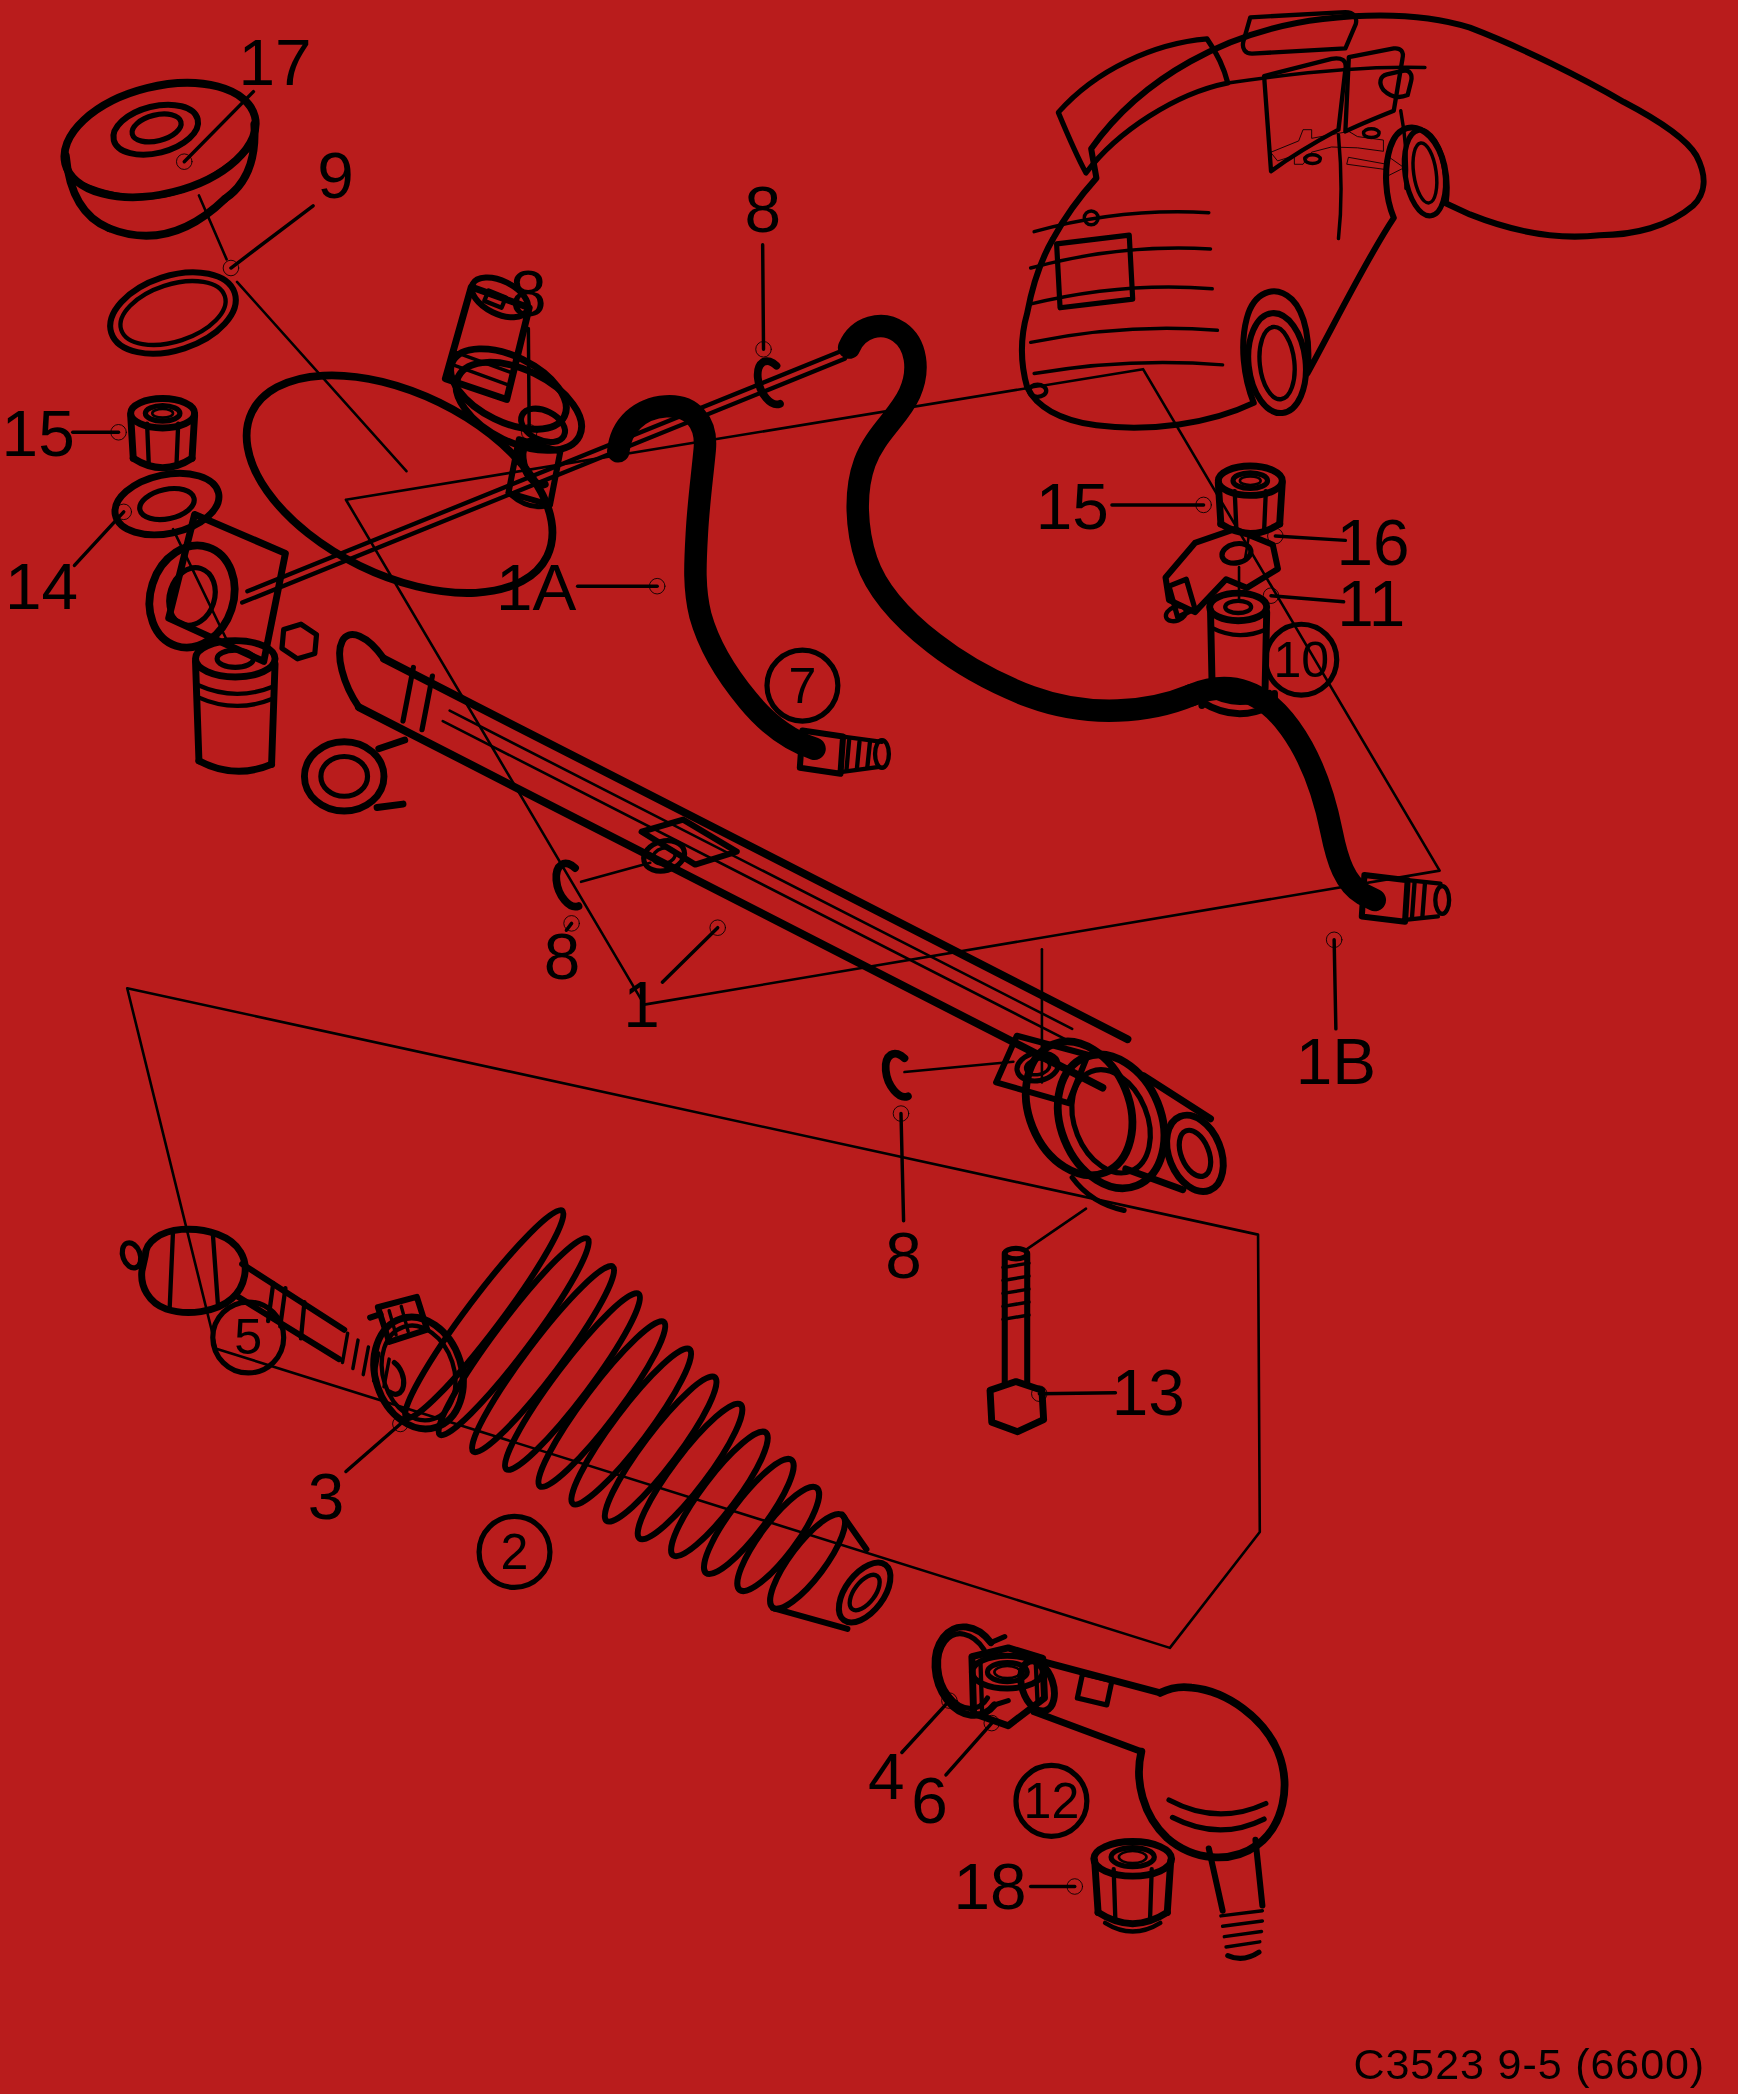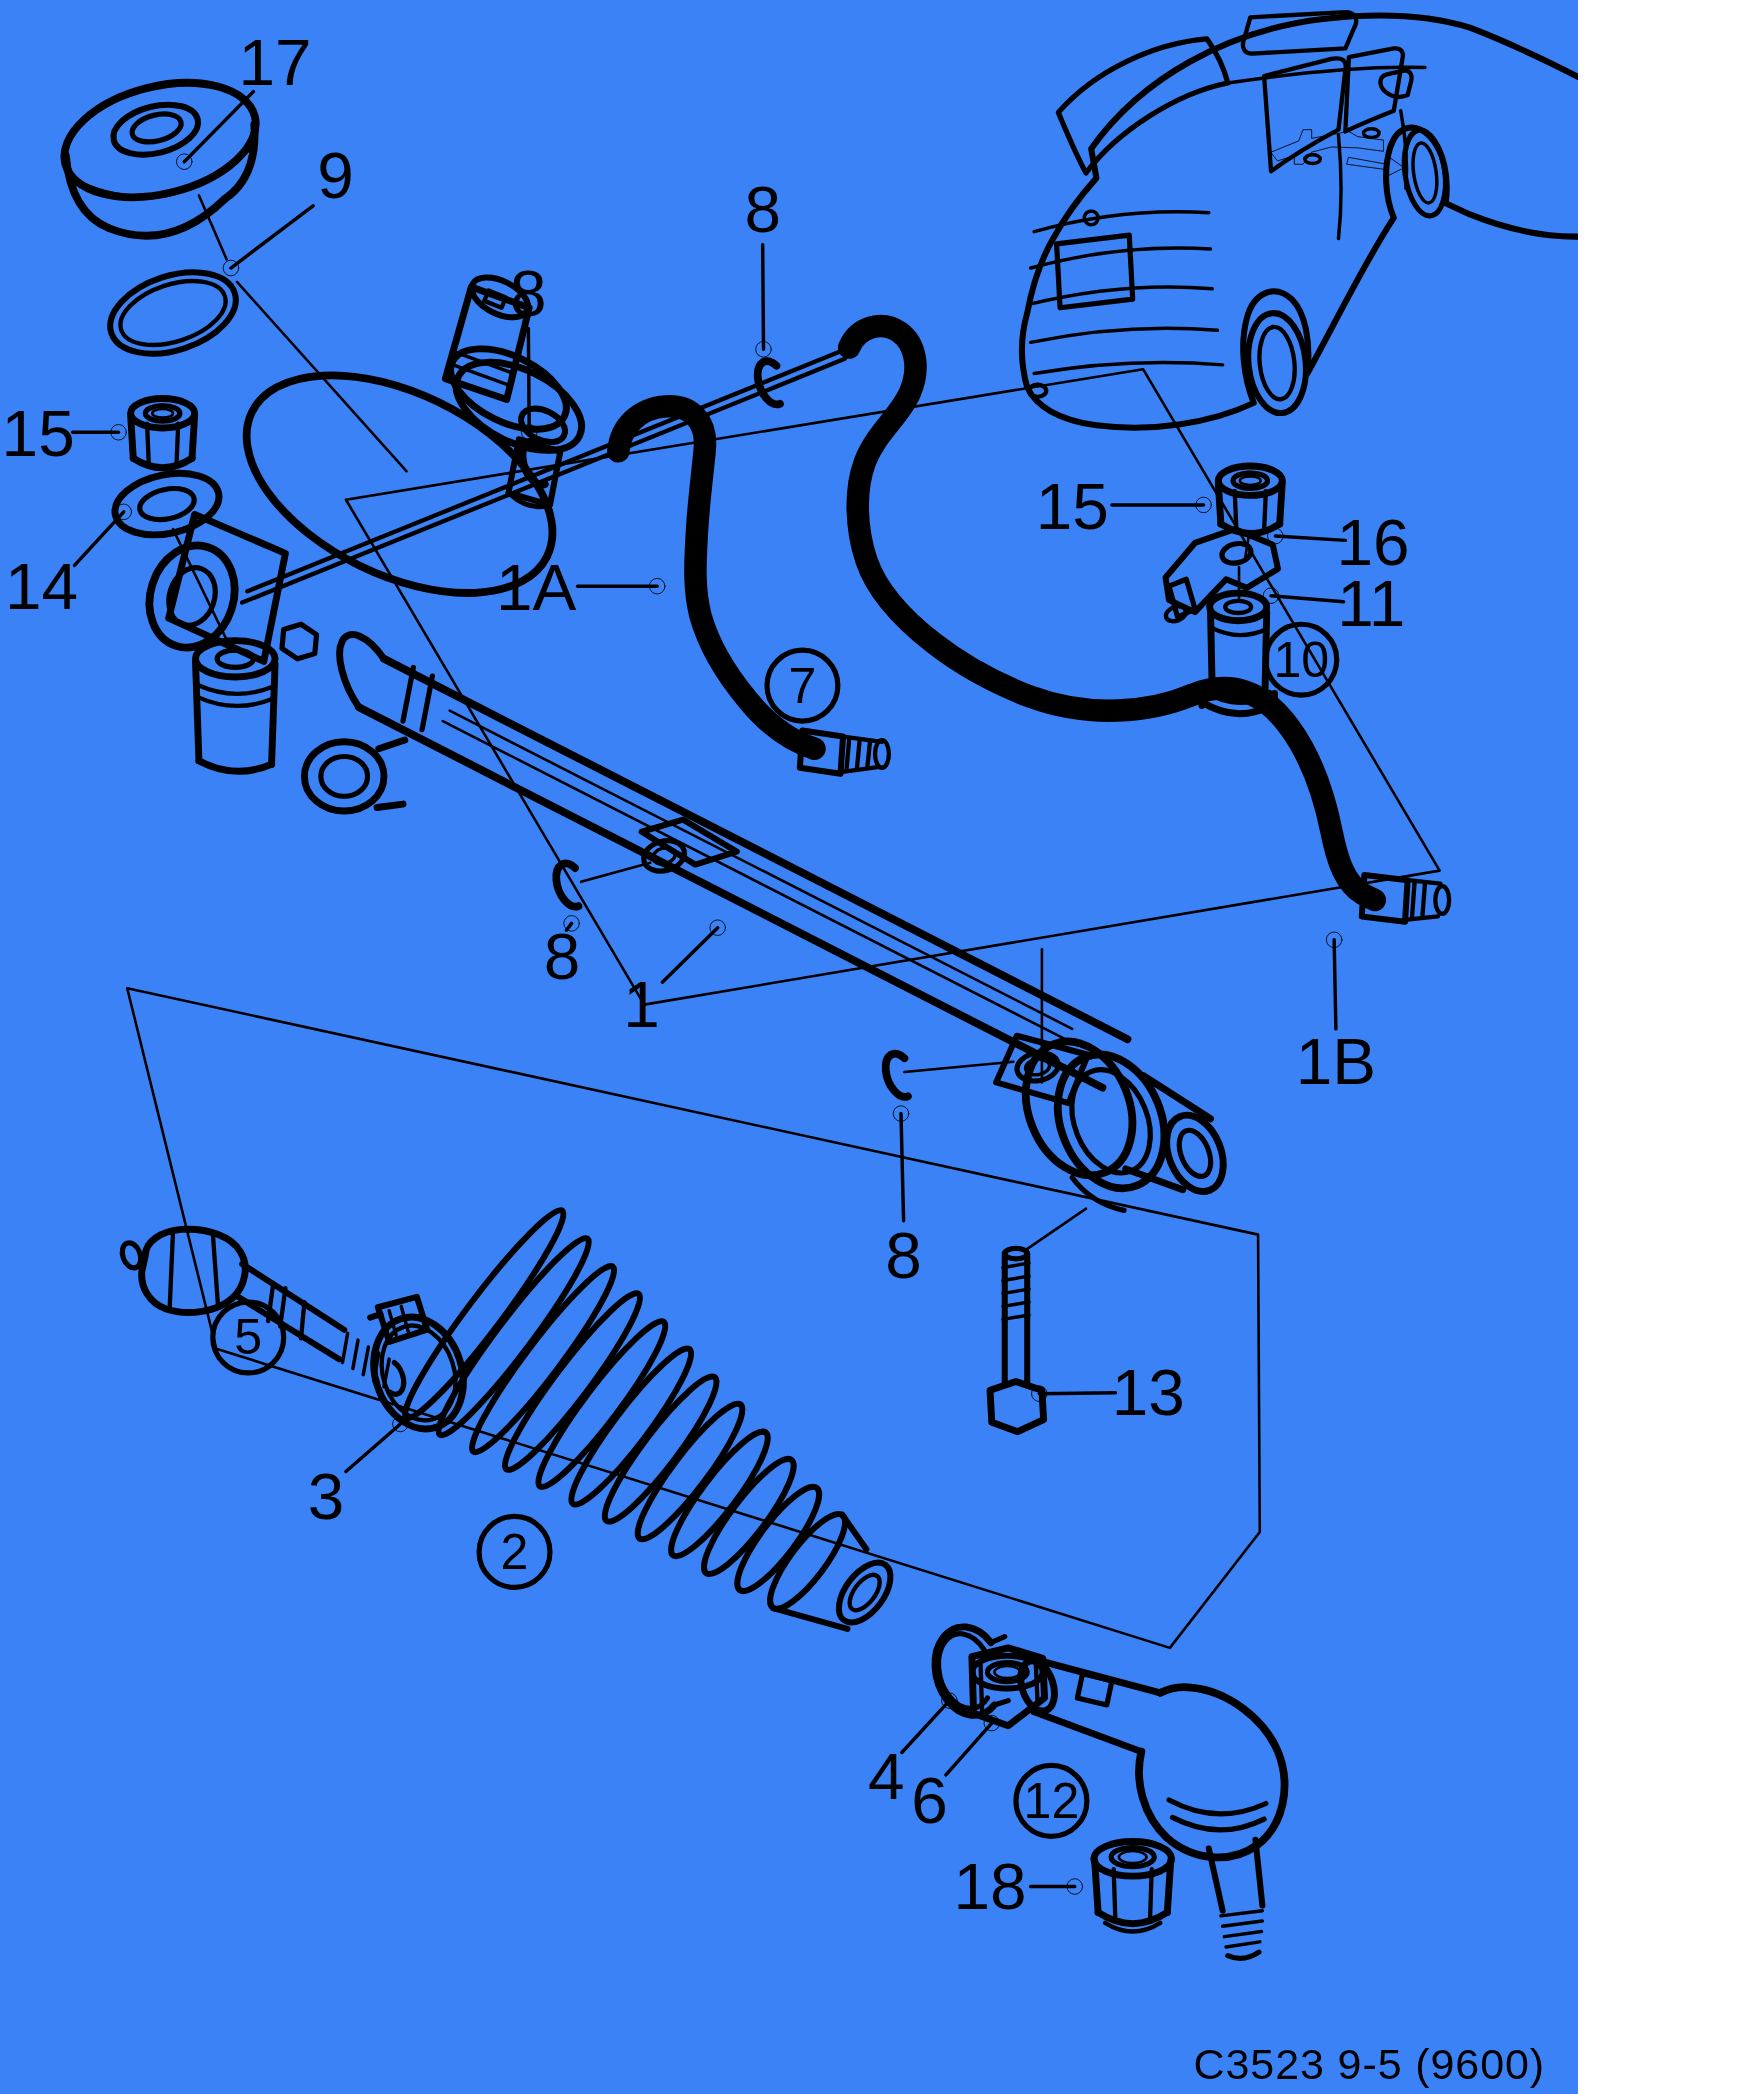--- a/index.html
+++ b/index.html
@@ -1,16 +1,16 @@
 <!DOCTYPE html>
 <html style="font-size:14px"><head>
 <meta charset="utf-8">
 <style>
   html,body{margin:0;padding:0;background:#ffffff;}
-  .stage{position:relative;width:1578px;height:2094px;background:#3b82f6;overflow:hidden;
+  .stage{position:relative;width:1738px;height:2094px;background:#b91c1c;overflow:hidden;
          font-family:"Liberation Sans", sans-serif;}
   .stage svg{position:absolute;left:0;top:0;}
   svg *{vector-effect:none;}
   .ln, .stage svg path, .stage svg line, .stage svg ellipse, .stage svg circle,
   .stage svg polyline, .stage svg polygon{stroke:#000;fill:none;stroke-linecap:round;stroke-linejoin:round;}.w3{stroke-width:3}.w4{stroke-width:4}.w5{stroke-width:5}
   .w6{stroke-width:6}.w7{stroke-width:7}.w8{stroke-width:8}.w9{stroke-width:9}
   .fw{fill:#ffffff}.fb{fill:#000000;stroke:none}
   .hoseO{stroke-width:26}.hoseI{stroke:#ffffff;stroke-width:13}
   .pipe{stroke-width:5}
   .callout-text{font-family:"Liberation Sans", sans-serif;fill:#000;stroke:none;}
@@ -459,15 +459,15 @@
           <text x="1216" y="2083" text-anchor="middle" dominant-baseline="central" class="callout-text" font-size="58">12</text>
         </g>
         <g>
           <line x1="1192" y1="2182" x2="1243" y2="2182" stroke="#000" stroke-width="4"></line>
           <circle cx="1243" cy="2182" r="9" fill="#000" stroke="none"></circle>
           <text x="1145" y="2182" text-anchor="middle" dominant-baseline="central" class="callout-text" font-size="76">18</text>
         </g>
       </g>
 </svg>
 
-<div class="caption">C3523 9-5 (9600)</div>
+<div class="caption">C3523 9-5 (6600)</div>
 </div>
 
 
 </body></html>

